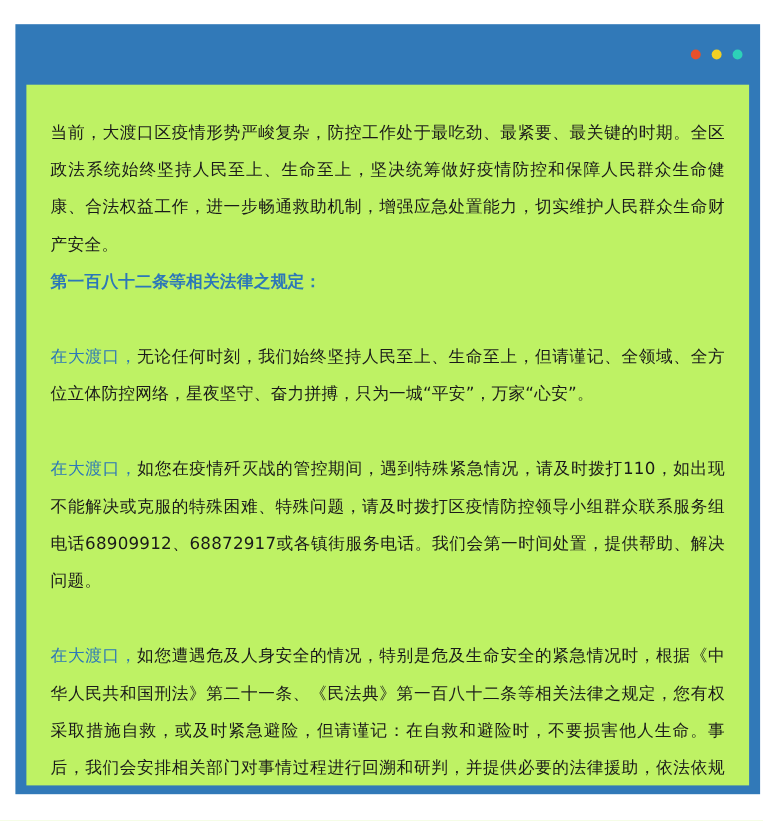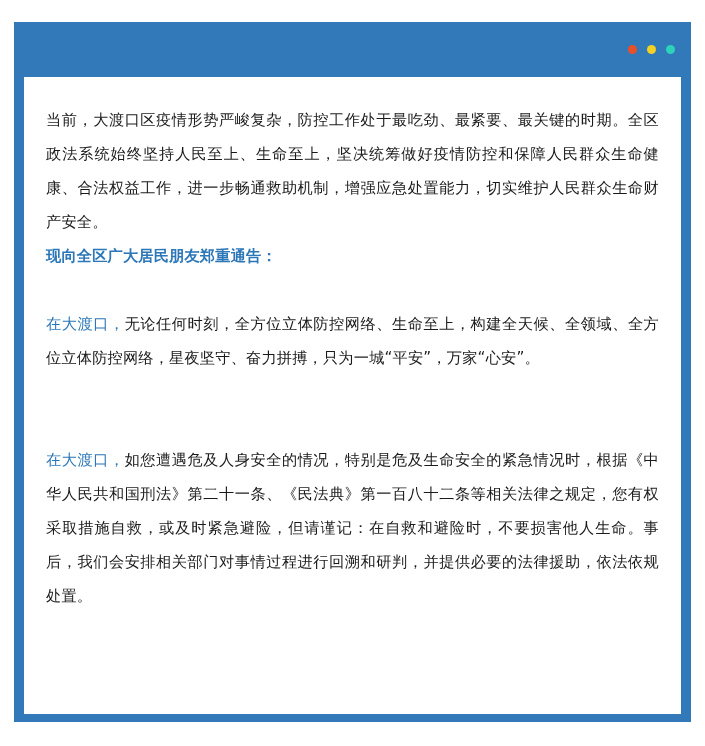--- a/index.html
+++ b/index.html
@@ -51,21 +51,21 @@
   .dot-red    { background: #e8502a; }
   .dot-yellow { background: #f2d024; }
   .dot-teal   { background: #2dd2b8; }
 
   .sheet {
     position: absolute;
     left: 10px;
     top: 55px;
     width: 657px;
     height: 637px;
-    background: #ffffff;
+    background: #bef264;
     box-sizing: border-box;
     padding: 26px 22px 14px 22px;
     overflow: hidden;
   }
 
   .body-text {
     font-size: 15.2px;
     line-height: 34px;
     color: #1a1a1a;
     text-align: justify;
@@ -103,28 +103,29 @@
       <span class="dot dot-teal"></span>
     </div>
   </div>
 
   <div class="sheet">
 
     <div class="body-text">
 
       <p class="para">当前，大渡口区疫情形势严峻复杂，防控工作处于最吃劲、最紧要、最关键的时期。全区政法系统始终坚持人民至上、生命至上，坚决统筹做好疫情防控和保障人民群众生命健康、合法权益工作，进一步畅通救助机制，增强应急处置能力，切实维护人民群众生命财产安全。</p>
 
-      <p class="para heading-blue">现向全区广大居民朋友郑重通告：</p>
+      <p class="para heading-blue">第一百八十二条等相关法律之规定：</p>
 
       <div class="spacer"></div>
 
-      <p class="para"><span class="hl">在大渡口，</span><span>无论任何时刻，全方位立体防控网络、生命至上，构建全天候、全领域、全方位立体防控网络，星夜坚守、奋力拼搏，只为一城“平安”，万家“心安”。</span></p>
+      <p class="para"><span class="hl">在大渡口，</span><span>无论任何时刻，我们始终坚持人民至上、生命至上，但请谨记、全领域、全方位立体防控网络，星夜坚守、奋力拼搏，只为一城“平安”，万家“心安”。</span></p>
 
       <div class="spacer"></div>
 
+      <p class="para"><span class="hl">在大渡口，</span><span>如您在疫情歼灭战的管控期间，遇到特殊紧急情况，请及时拨打110，如出现不能解决或克服的特殊困难、特殊问题，请及时拨打区疫情防控领导小组群众联系服务组电话68909912、68872917或各镇街服务电话。我们会第一时间处置，提供帮助、解决问题。</span></p>
 
       <div class="spacer"></div>
 
       <p class="para"><span class="hl">在大渡口，</span><span>如您遭遇危及人身安全的情况，特别是危及生命安全的紧急情况时，根据《中华人民共和国刑法》第二十一条、《民法典》第一百八十二条等相关法律之规定，您有权采取措施自救，或及时紧急避险，但请谨记：在自救和避险时，不要损害他人生命。事后，我们会安排相关部门对事情过程进行回溯和研判，并提供必要的法律援助，依法依规处置。</span></p>
 
     </div>
 
   </div>
 </div>
 

